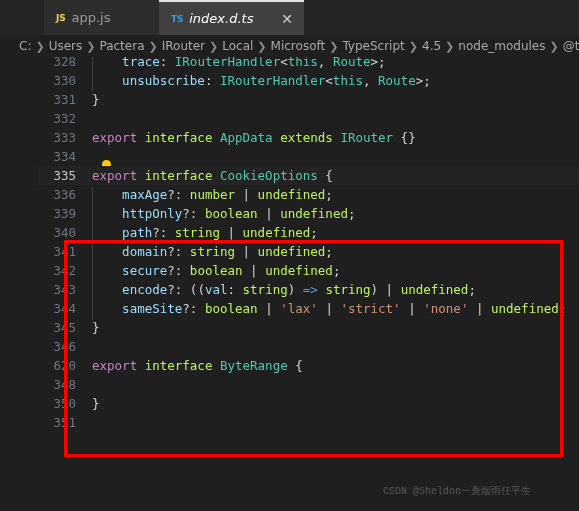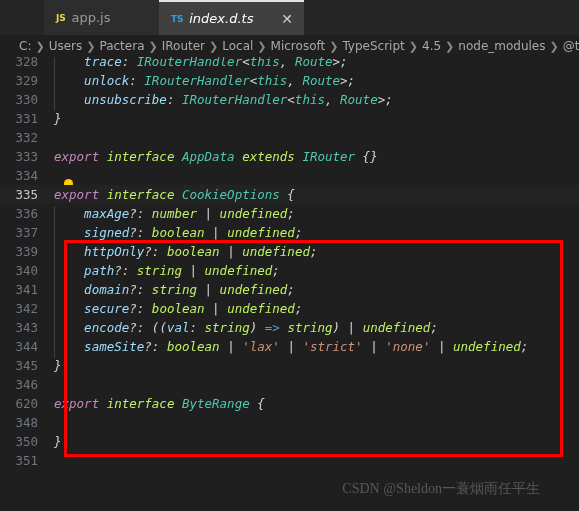--- a/index.html
+++ b/index.html
@@ -115,39 +115,39 @@
     right: 0;
   }
   .row {
     position: relative;
     height: 19px;
     display: flex;
     align-items: center;
     font-family: "DejaVu Sans Mono", monospace;
     font-size: 12.5px;
     white-space: pre;
+    margin-left: 38px;
   }
   .row.current { background: #232323; }
   .lnum {
     width: 52px;
     flex: none;
     text-align: right;
     padding-right: 14px;
     box-sizing: border-box;
     color: #6e7681;
     font-family: "DejaVu Sans Mono", monospace;
     font-size: 12.5px;
   }
   .row.current .lnum { color: #c6c6c6; }
   .code {
     flex: 1;
     position: relative;
     color: #d4d4d4;
     padding-left: 2px;
-    font-style: italic;
   }
 
   
   .kw   { color: #c586c0; }  
   .kw2  { color: #bef264; }  
   .type { color: #4ec9b0; }  
   .prop { color: #9cdcfe; }  
   .str  { color: #ce9178; }  
   .op   { color: #d4d4d4; }
   .arrow{ color: #569cd6; }
@@ -189,25 +189,25 @@
     width: 499px;
     height: 217px;
     border: 3px solid #ff0000;
     box-sizing: border-box;
     pointer-events: none;
   }
 
   
   .watermark {
     position: absolute;
-    right: 39px;
+    right: 48px;
     bottom: 13px;
-    font-size: 14px;
+    font-size: 10px;
     color: #585858;
-    font-family: Liberation Serif, serif;
+    font-family: Liberation Mono, monospace;
     white-space: nowrap;
   }
 </style>
 </head>
 <body>
 
 <div id="app">
 
   <div class="tabbar">
     <div class="tab inactive">
@@ -240,29 +240,27 @@
       <span class="crumb">4.5</span>
       <span class="crumb-sep">❯</span>
       <span class="crumb">node_modules</span>
       <span class="crumb-sep">❯</span>
       <span class="crumb">@types</span>
     </div>
 
   <div class="editor">
     <div class="code-rows" id="code-rows">
         <div class="row"><div class="lnum">328</div><div class="code"><div class="guide" style="left: 2px;"></div>    <span class="prop">trace</span><span class="op">:</span> <span class="type">IRouterHandler</span><span class="op">&lt;</span><span class="type">this</span><span class="op">,</span> <span class="type">Route</span><span class="op">&gt;;</span></div></div>
-        <div class="row"><div class="lnum">329</div><div class="code"><div class="guide" style="left: 2px;"></div>    <span class="prop">unlock</span><span class="op">:</span> <span class="type">IRouterHandler</span><span class="op">&lt;</span><span class="type">this</span><span class="op">,</span> <span class="type">Route</span><span class="op">&gt;;</span></div></div>
         <div class="row"><div class="lnum">330</div><div class="code"><div class="guide" style="left: 2px;"></div>    <span class="prop">unsubscribe</span><span class="op">:</span> <span class="type">IRouterHandler</span><span class="op">&lt;</span><span class="type">this</span><span class="op">,</span> <span class="type">Route</span><span class="op">&gt;;</span></div></div>
         <div class="row"><div class="lnum">331</div><div class="code"><span class="op">}</span></div></div>
         <div class="row"><div class="lnum">332</div><div class="code"></div></div>
         <div class="row"><div class="lnum">333</div><div class="code"><span class="kw">export</span> <span class="kw2">interface</span> <span class="type">AppData</span> <span class="kw2">extends</span> <span class="type">IRouter</span> <span class="op">{}</span></div></div>
         <div class="row"><div class="lnum">334</div><div class="code"><div class="bulb"></div></div></div>
         <div class="row current"><div class="lnum">335</div><div class="code"><span class="kw">export</span> <span class="kw2">interface</span> <span class="type">CookieOptions</span> <span class="op">{</span></div></div>
         <div class="row"><div class="lnum">336</div><div class="code"><div class="guide" style="left: 2px;"></div>    <span class="prop">maxAge</span><span class="op">?:</span> <span class="kw2">number</span> <span class="op">|</span> <span class="kw2">undefined</span><span class="op">;</span></div></div>
-        <div class="row"><div class="lnum">337</div><div class="code"><div class="guide" style="left: 2px;"></div>    <span class="prop">signed</span><span class="op">?:</span> <span class="kw2">boolean</span> <span class="op">|</span> <span class="kw2">undefined</span><span class="op">;</span></div></div>
         <div class="row"><div class="lnum">339</div><div class="code"><div class="guide" style="left: 2px;"></div>    <span class="prop">httpOnly</span><span class="op">?:</span> <span class="kw2">boolean</span> <span class="op">|</span> <span class="kw2">undefined</span><span class="op">;</span></div></div>
         <div class="row"><div class="lnum">340</div><div class="code"><div class="guide" style="left: 2px;"></div>    <span class="prop">path</span><span class="op">?:</span> <span class="kw2">string</span> <span class="op">|</span> <span class="kw2">undefined</span><span class="op">;</span></div></div>
         <div class="row"><div class="lnum">341</div><div class="code"><div class="guide" style="left: 2px;"></div>    <span class="prop">domain</span><span class="op">?:</span> <span class="kw2">string</span> <span class="op">|</span> <span class="kw2">undefined</span><span class="op">;</span></div></div>
         <div class="row"><div class="lnum">342</div><div class="code"><div class="guide" style="left: 2px;"></div>    <span class="prop">secure</span><span class="op">?:</span> <span class="kw2">boolean</span> <span class="op">|</span> <span class="kw2">undefined</span><span class="op">;</span></div></div>
         <div class="row"><div class="lnum">343</div><div class="code"><div class="guide" style="left: 2px;"></div>    <span class="prop">encode</span><span class="op">?:</span> <span class="op">((</span><span class="prop">val</span><span class="op">:</span> <span class="kw2">string</span><span class="op">)</span> <span class="arrow">=&gt;</span> <span class="kw2">string</span><span class="op">)</span> <span class="op">|</span> <span class="kw2">undefined</span><span class="op">;</span></div></div>
         <div class="row"><div class="lnum">344</div><div class="code"><div class="guide" style="left: 2px;"></div>    <span class="prop">sameSite</span><span class="op">?:</span> <span class="kw2">boolean</span> <span class="op">|</span> <span class="str">'lax'</span> <span class="op">|</span> <span class="str">'strict'</span> <span class="op">|</span> <span class="str">'none'</span> <span class="op">|</span> <span class="kw2">undefined</span><span class="op">;</span></div></div>
         <div class="row"><div class="lnum">345</div><div class="code"><span class="op">}</span></div></div>
         <div class="row"><div class="lnum">346</div><div class="code"></div></div>
         <div class="row"><div class="lnum">620</div><div class="code"><span class="kw">export</span> <span class="kw2">interface</span> <span class="type">ByteRange</span> <span class="op">{</span></div></div>
         <div class="row"><div class="lnum">348</div></div>

